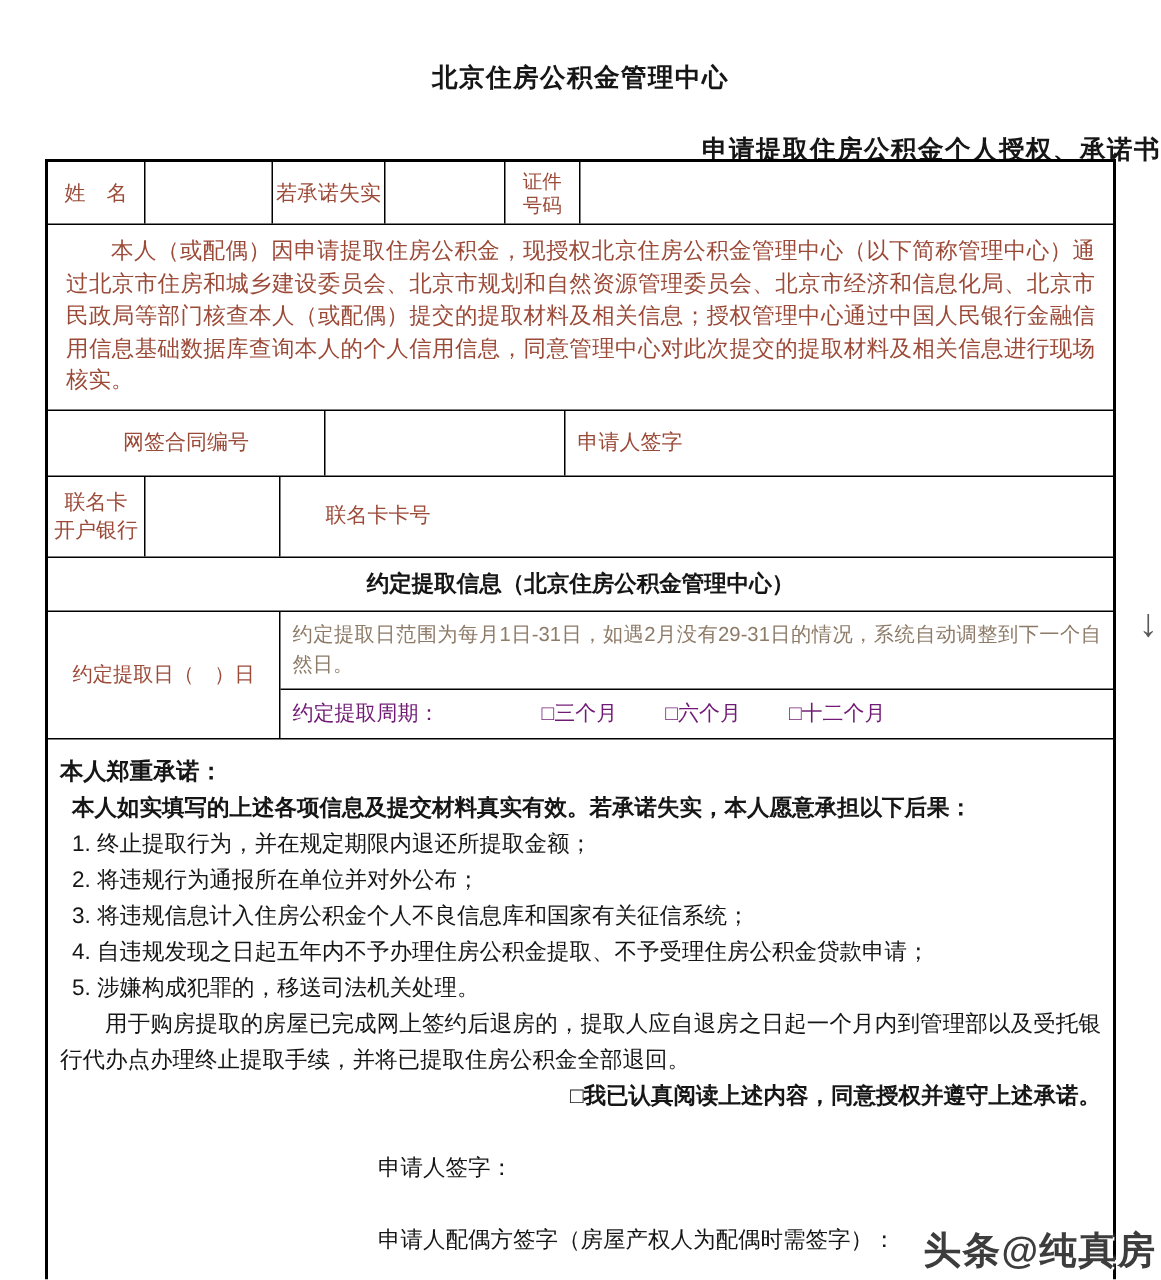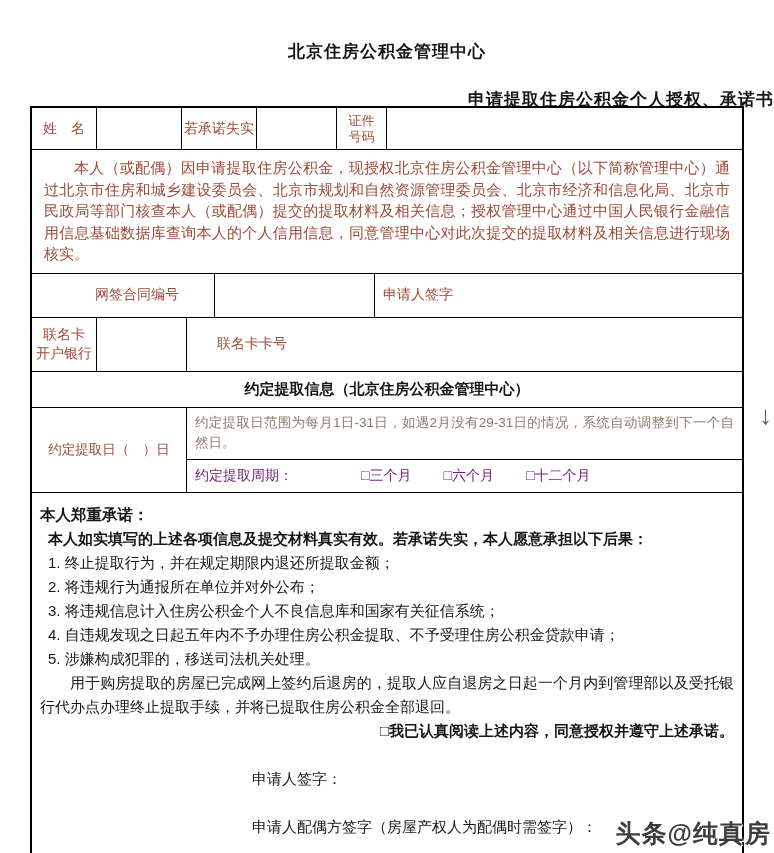--- a/index.html
+++ b/index.html
@@ -33,21 +33,21 @@
   .c-digits { flex: 1; display: flex; border-right: none; }
   .digit-cell { flex: 1; border-right: 1px solid #000; }
   .digit-cell:last-child { border-right: none; }
 
   
   .row-para { display: block; padding: 7px 12px 8px 12px; color: #9c4a38; font-size: 15px; line-height: 21.5px; text-align: justify; }
   .auth-para { text-indent: 2em; }
 
   
   .row-contract { height: 44px; }
-  .c-contract-label { width: 155px; margin-left: 28px; }
+  .c-contract-label { width: 185px; }
   .c-contract-blank { width: 160px; }
   .c-pwd { flex: 1; justify-content: flex-start; padding-left: 8px; border-right: none; }
 
   
   .row-bank { height: 54px; }
   .c-bank-label { width: 65px; flex-direction: column; line-height: 19px; }
   .c-bank-blank { width: 90px; }
   .c-cardno { flex: 1; justify-content: flex-start; padding-left: 30px; border-right: none; }
 
   

